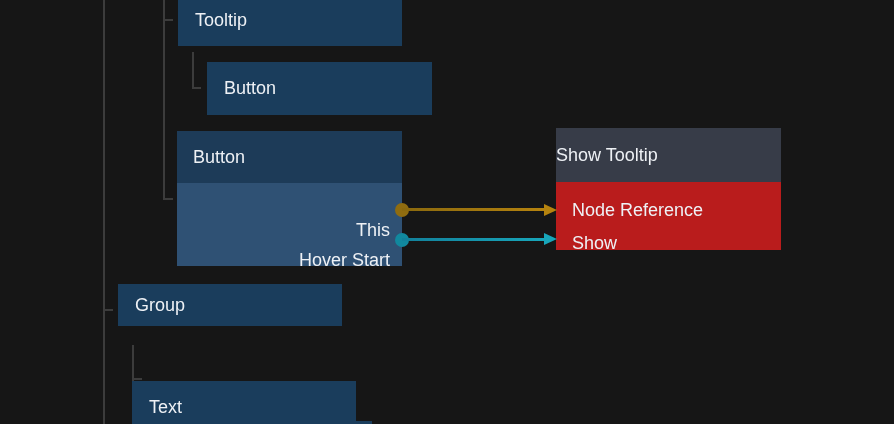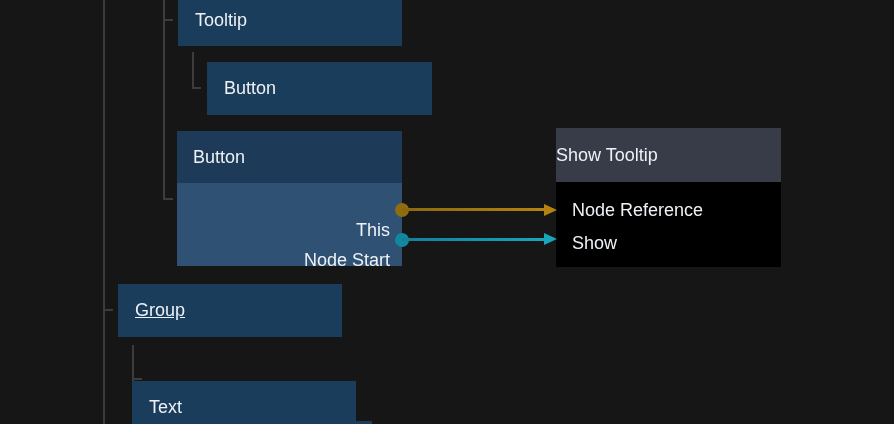--- a/index.html
+++ b/index.html
@@ -27,21 +27,21 @@
   .event-node .body{height:83px;background:#2f5174;position:relative;}
   .port-out{
     position:absolute;right:12px;height:24px;line-height:24px;
     white-space:nowrap;margin-top:20px;
   }
   
   .action-node{position:absolute;left:556px;top:128px;width:225px;height:139px;}
   .action-node .hdr{
     height:54px;background:#373c48;display:flex;align-items:center;
   }
-  .action-node .body{height:85px;background:#000000;position:relative;}
+  .action-node .body{height:68px;background:#b91c1c;position:relative;}
   .port-in{
     position:absolute;left:16px;height:24px;line-height:24px;white-space:nowrap;
   }
   
   .dot{position:absolute;width:14px;height:14px;border-radius:50%;}
   .dot.orange{background:#8f6c10;left:395px;top:203px;}
   .dot.teal{background:#11889e;left:395px;top:233px;}
   .wire{position:absolute;height:3px;}
   .wire.orange{left:402px;top:208px;width:143px;background:linear-gradient(90deg,#8a690e,#b5830f);}
   .wire.teal{left:402px;top:238px;width:143px;background:linear-gradient(90deg,#12809a,#18a6ba);}
@@ -63,35 +63,35 @@
   <div class="guide" style="left:192px;top:87px;width:9px;height:2px;"></div>
   <div class="guide" style="left:132px;top:345px;width:2px;height:79px;"></div>
   <div class="guide" style="left:132px;top:378px;width:10px;height:2px;"></div>
 
   <div class="tnode" style="left:178px;top:-6px;">
     <span>Tooltip</span>
   </div>
   <div class="tnode" style="left:207px;top:62px;width:225px;height:53px;">
     <span>Button</span>
   </div>
-  <div class="tnode" style="left:118px;top:284px;height:53px;text-decoration:underline;">
+  <div class="tnode" style="left:118px;top:284px;height:42px;">
     <span>Group</span>
   </div>
   <div class="tnode" style="left:132px;top:353px;margin-top:28px;">
     <span>Text</span>
   </div>
   <div class="tnode" style="left:148px;top:421px;"></div>
 
   <div class="event-node">
     <div class="hdr">
       <span>Button</span>
     </div>
     <div class="body">
       <div class="port-out" style="top:15px;">This</div>
-      <div class="port-out" style="top:45px;">Node Start</div>
+      <div class="port-out" style="top:45px;">Hover Start</div>
     </div>
   </div>
 
   <div class="action-node">
     <div class="hdr">
       <span>Show Tooltip</span>
     </div>
     <div class="body">
       <div class="port-in" style="top:16px;">Node Reference</div>
       <div class="port-in" style="top:49px;text-align:center;">Show</div>

